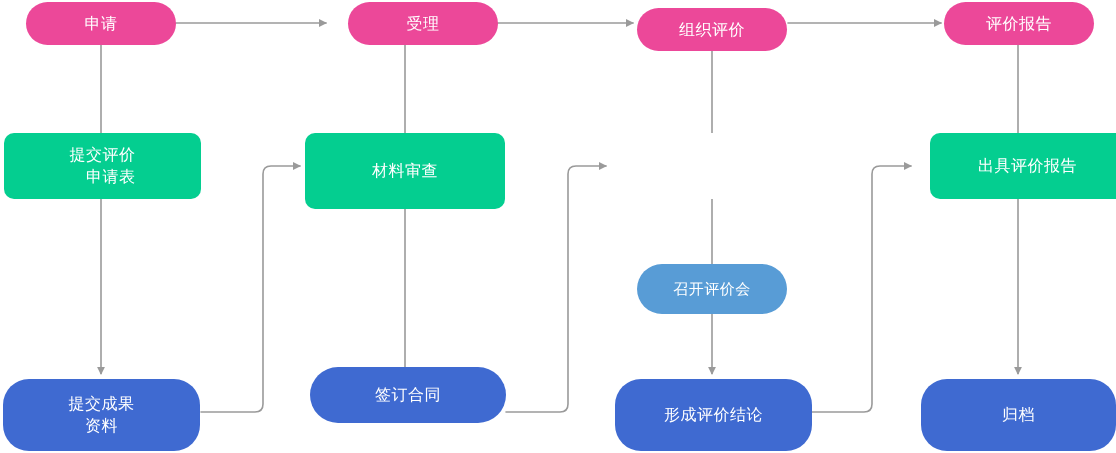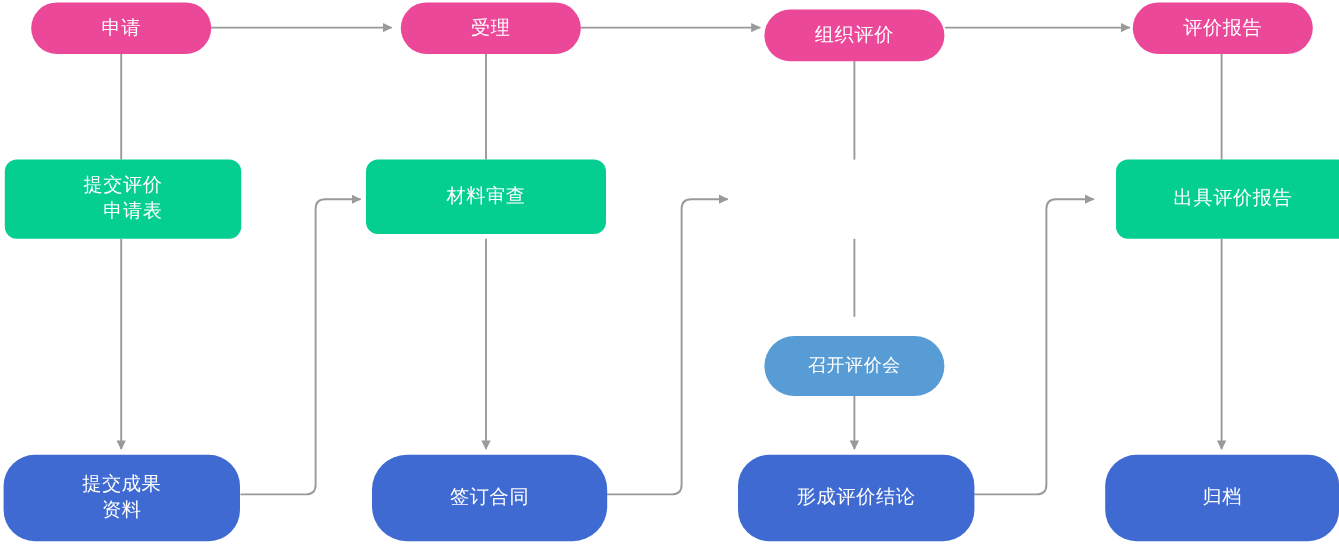--- a/index.html
+++ b/index.html
@@ -44,21 +44,20 @@
     border-radius: 22px;
   }
   .node-action {
     background: #04ce90;
     border-radius: 10px;
   }
   .node-meeting {
     background: #589cd6;
     border-radius: 25px;
     font-size: 15px;
-    margin-top: 16px;
   }
   .node-output {
     background: #3f6ad1;
     border-radius: 26px;
   }
 </style>
 </head>
 <body>
 
 <div id="canvas">
@@ -93,38 +92,38 @@
 
     <g stroke="#9a9a9a" stroke-width="1.6" fill="none" stroke-linecap="round">
       <path d="M201,412 L255,412 Q263,412 263,404 L263,174 Q263,166 271,166 L300,166" marker-end="url(#arrow)"></path>
       <path d="M506,412 L560,412 Q568,412 568,404 L568,174 Q568,166 576,166 L606,166" marker-end="url(#arrow)"></path>
       <path d="M812,412 L864,412 Q872,412 872,404 L872,174 Q872,166 880,166 L911,166" marker-end="url(#arrow)"></path>
     </g>
   </svg>
 
   <div class="node node-stage" style="left:26px; top:2px; width:150px; height:43px;">申请</div>
 
-  <div class="node node-stage" style="left:334px; top:2px; width:150px; height:43px;">受理</div>
+  <div class="node node-stage" style="left:348px; top:2px; width:150px; height:43px;">受理</div>
 
   <div class="node node-stage" style="left:637px; top:8px; width:150px; height:43px;">组织评价</div>
 
   <div class="node node-stage" style="left:944px; top:2px; width:150px; height:43px;">评价报告</div>
 
   <div class="node node-action" style="left:4px; top:133px; width:197px; height:66px;text-align:right;">提交评价
 申请表</div>
 
-  <div class="node node-action" style="left:305px; top:133px; width:200px; height:62px;">材料审查</div>
+  <div class="node node-action" style="left:305px; top:133px; width:200px; height:76px;">材料审查</div>
 
 
   <div class="node node-action" style="left:918px; top:133px; width:195px; height:66px;margin-left:12px;">出具评价报告</div>
 
   <div class="node node-meeting" style="left:637px; top:264px; width:150px; height:50px;">召开评价会</div>
 
   <div class="node node-output" style="left:3px; top:379px; width:197px; height:72px;">提交成果
 资料</div>
 
-  <div class="node node-output" style="left:310px; top:379px; width:196px; height:72px;border-radius:29px;">签订合同</div>
+  <div class="node node-output" style="left:310px; top:367px; width:196px; height:56px;border-radius:29px;">签订合同</div>
 
   <div class="node node-output" style="left:615px; top:379px; width:197px; height:72px;">形成评价结论</div>
 
   <div class="node node-output" style="left:921px; top:379px; width:195px; height:72px;">归档</div>
 
 </div>
 
 </body></html>

